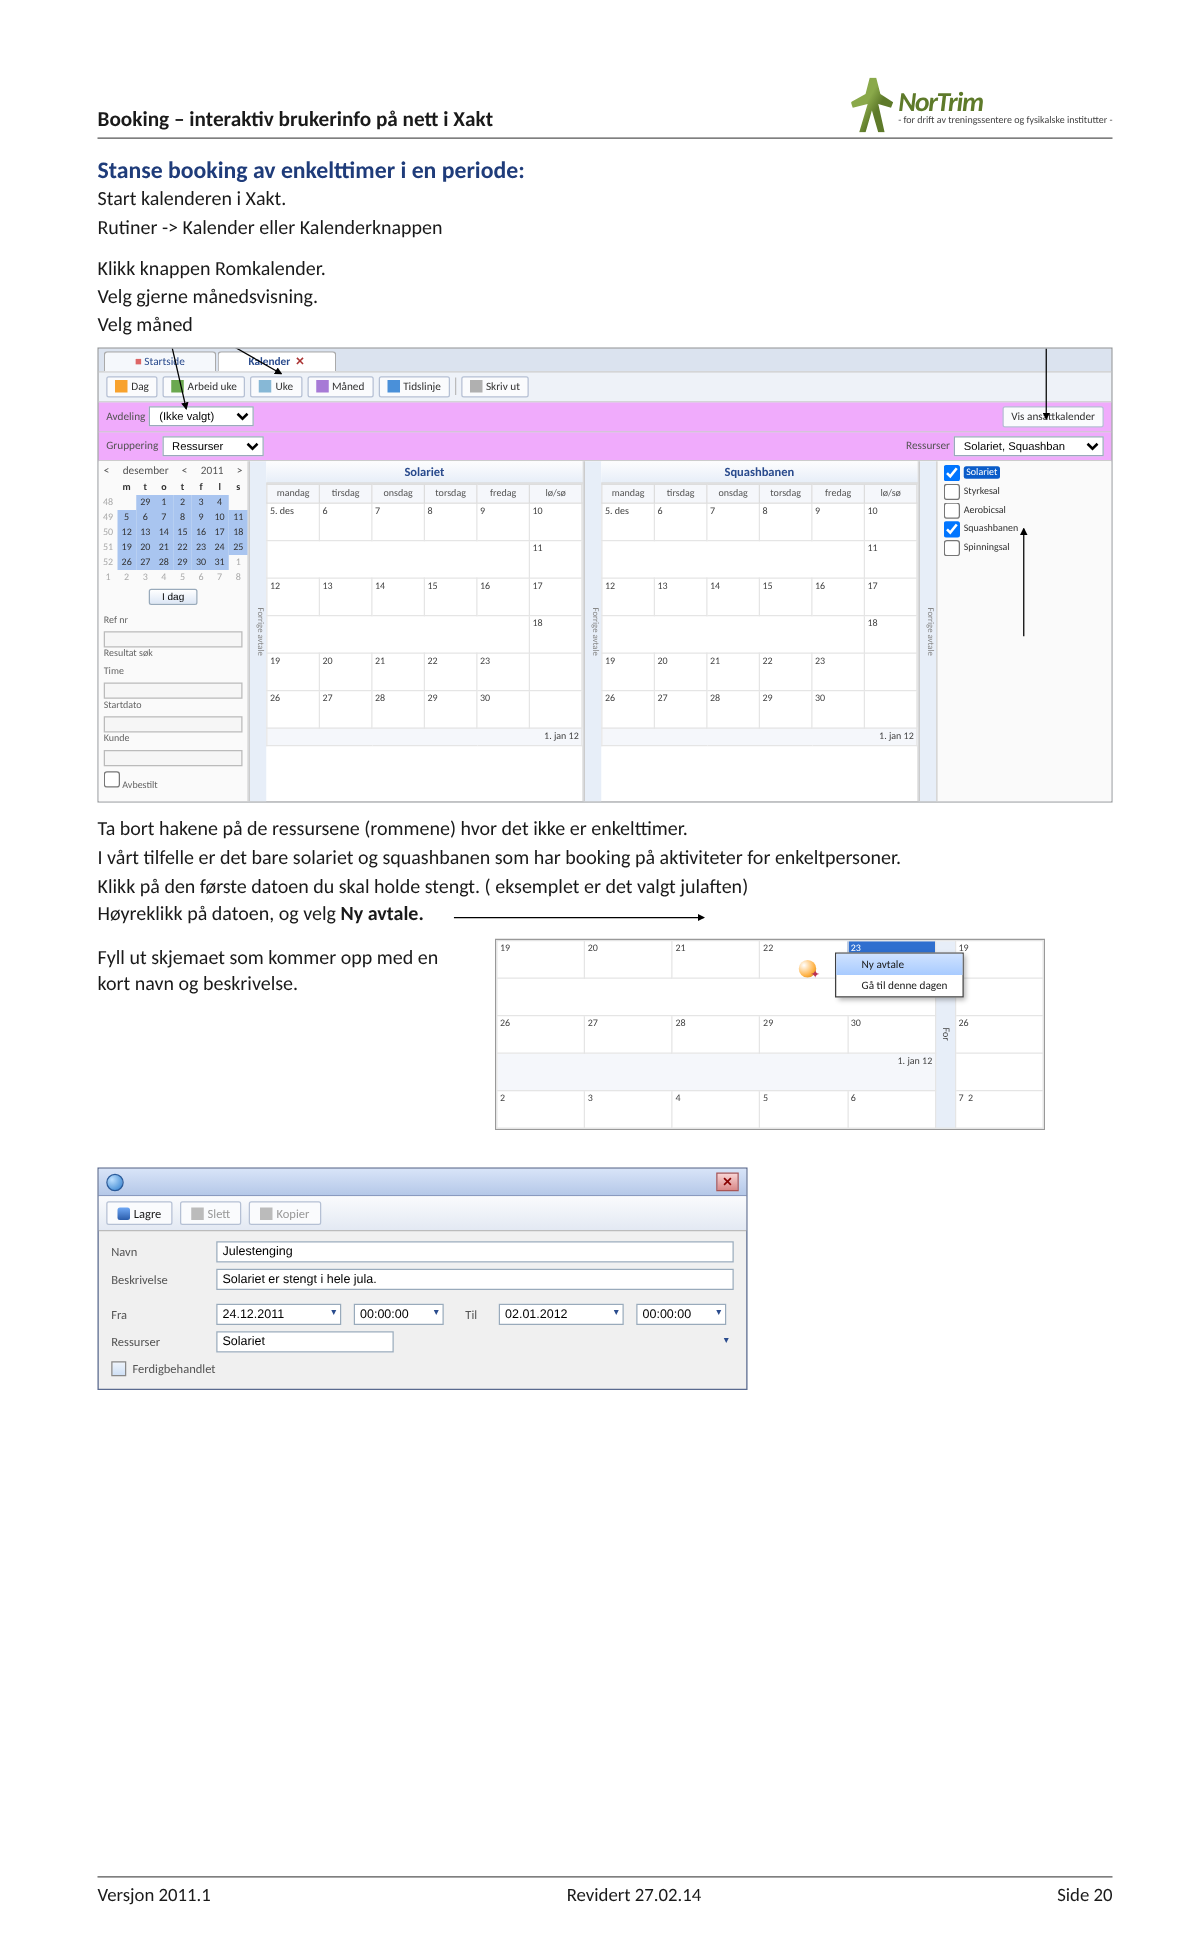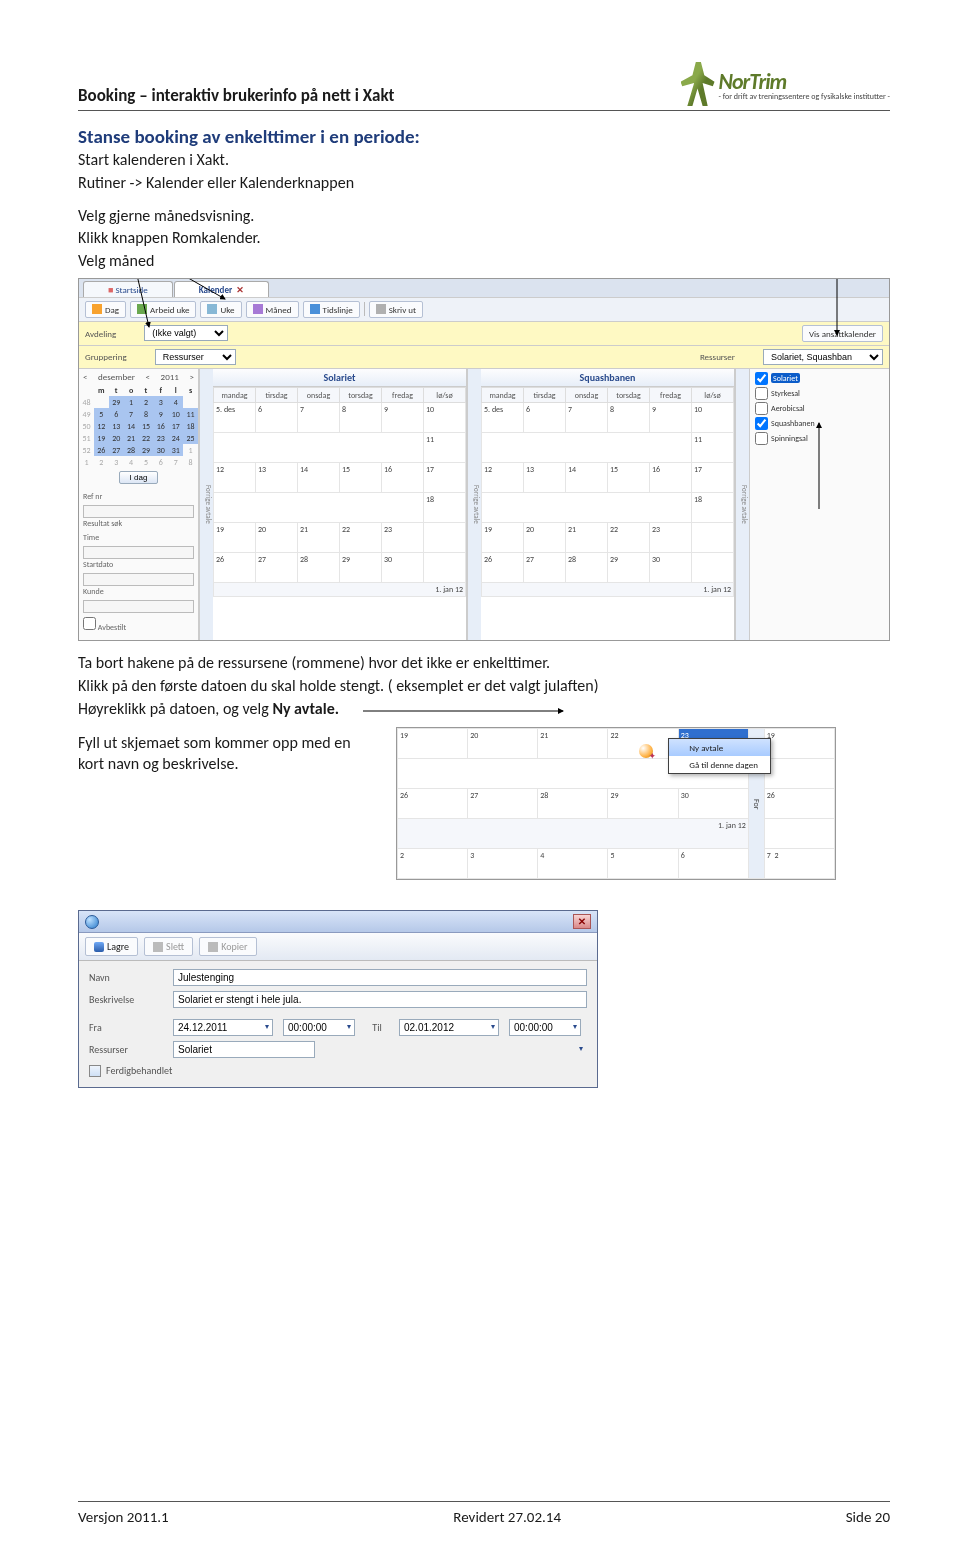--- a/index.html
+++ b/index.html
@@ -34,21 +34,21 @@
     position: relative;
     color: #333;
   }
   .app-toolbar-tabs { display:flex; gap:1px; padding:2px 4px 0; background:#dbe3ef; }
   .app-tab { padding:2px 24px; background:#f5f8fc; border:1px solid #aaa; border-bottom:none; border-radius:3px 3px 0 0; color:#2a4b8d; }
   .app-tab.active { background:#fff; font-weight:bold; }
   .app-tab .close { color:#a33; margin-left:4px; }
   .app-toolbar { display:flex; gap:4px; padding:3px 6px; background:#eef2f8; border-top:1px solid #ccc; border-bottom:1px solid #ccc; align-items:center; }
   .btn { padding:2px 6px; background:#fafbfd; border:1px solid #b5c0d4; border-radius:2px; display:inline-flex; align-items:center; gap:3px; cursor:pointer; }
   .btn .ico { width:10px; height:10px; display:inline-block; }
-  .filters { display:flex; gap:28px; padding:3px 6px; background:#fef9c3; border-bottom:1px solid #ccc; align-items:center; }
+  .filters { display:flex; gap:3px; padding:3px 6px; background:#f0abfc; border-bottom:1px solid #ccc; align-items:center; }
   .filters label { color:#555; }
   .filters select { font-size:9px; border:1px solid #9ab; background:#fff; padding:1px 14px 1px 3px; }
   .main-area { display:flex; background:#fff; }
   .left-col { width:120px; border-right:1px solid #ccc; background:#fafafa; }
   .mini-cal-head { display:flex; justify-content:space-between; padding:2px 4px; color:#555; }
   .mini-cal { width:100%; border-collapse:collapse; font-size:8px; }
   .mini-cal th, .mini-cal td { text-align:center; padding:1px 2px; }
   .mini-cal td.sel { background:#a9c5f0; }
   .mini-cal td.dim { color:#aaa; }
   .idag { display:block; margin:3px auto; padding:1px 10px; background:linear-gradient(#fff,#dce6f5); border:1px solid #9ab; border-radius:2px; font-size:8px; }
@@ -134,22 +134,22 @@
         <div class="logo-sub">- for drift av treningssentere og fysikalske institutter -</div>
       </div>
     </div>
   </div>
   <hr class="hr">
 
   <h2 class="section">Stanse booking av enkelttimer i en periode:</h2>
   <div class="body-text">Start kalenderen i Xakt.</div>
   <div class="body-text">Rutiner -&gt; Kalender eller Kalenderknappen</div>
   <div style="height:10px"></div>
+  <div class="body-text">Klikk knappen Romkalender.</div>
   <div class="body-text">Velg gjerne månedsvisning.</div>
-  <div class="body-text">Klikk knappen Romkalender.</div>
   <div class="body-text">Velg måned</div>
 
   <div class="app-shot">
     <svg class="arrow-svg" width="812" height="280">
       <defs>
           <marker id="ah" markerWidth="6" markerHeight="6" refX="5" refY="3" orient="auto">
             <path d="M0,0 L6,3 L0,6 Z" fill="#000"></path>
           </marker>
         </defs>
       <line x1="58" y1="-4" x2="70" y2="48" stroke="#000" stroke-width="1" marker-end="url(#ah)"></line>
@@ -447,20 +447,21 @@
           <div>
               <input type="checkbox" style="">
               <span>Spinningsal</span>
             </div>
         </div>
       </div>
     </div>
   </div>
 
   <div class="body-text">Ta bort hakene på de ressursene (rommene) hvor det ikke er enkelttimer.</div>
+  <div class="body-text">I vårt tilfelle er det bare solariet og squashbanen som har booking på aktiviteter for enkeltpersoner.</div>
   <div class="body-text">Klikk på den første datoen du skal holde stengt. ( eksemplet er det valgt julaften)</div>
   <div class="body-text" style="position:relative">
     <span>Høyreklikk på datoen, og velg </span><span class="bold">Ny avtale.</span>
     <svg style="position:absolute;left:285px;top:8px" width="510" height="20">
         <defs>
           <marker id="ah2" markerWidth="6" markerHeight="6" refX="5" refY="3" orient="auto">
             <path d="M0,0 L6,3 L0,6 Z" fill="#000"></path>
           </marker>
         </defs>
         <line x1="0" y1="4" x2="200" y2="4" stroke="#000" stroke-width="1" marker-end="url(#ah2)"></line>

